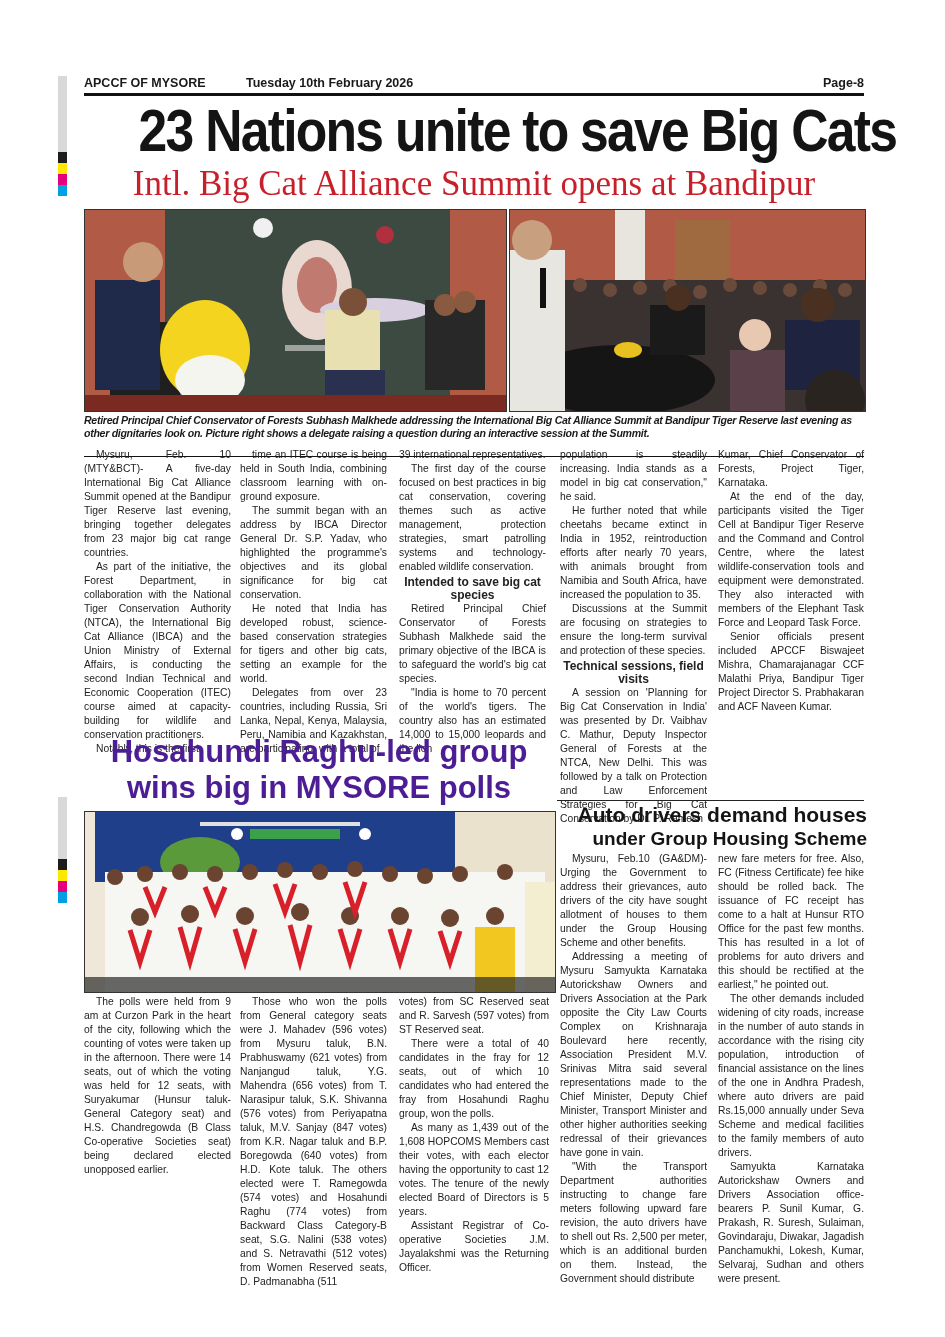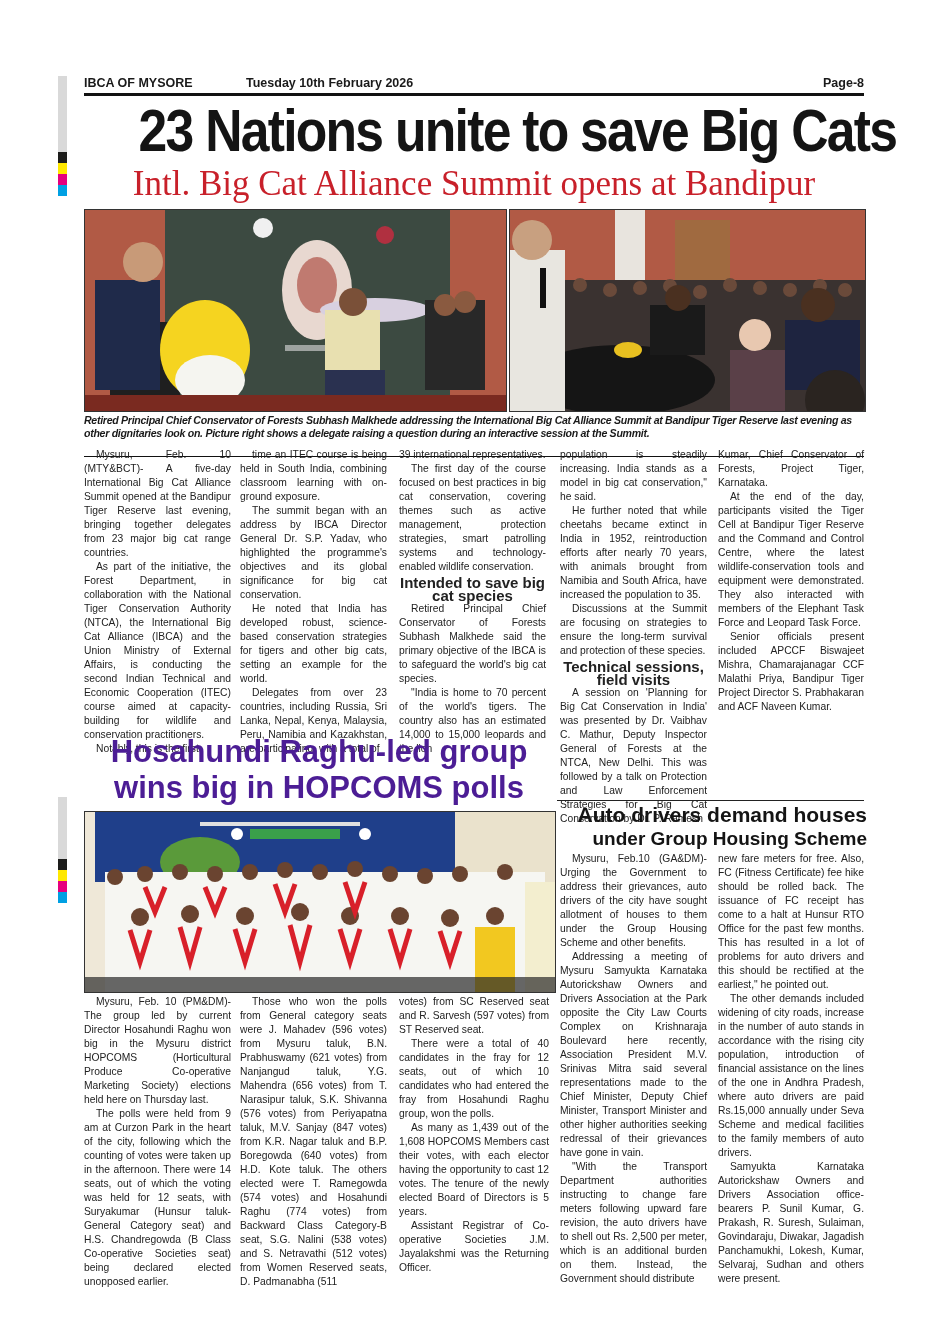--- a/index.html
+++ b/index.html
@@ -13,21 +13,21 @@
   .masthead{position:absolute;left:84px;top:76px;width:780px;height:17px;border-bottom:3px solid #111;font-weight:bold;font-size:12.5px;}
   .masthead .pub{position:absolute;left:0;top:0;}
   .masthead .date{position:absolute;left:162px;top:0;}
   .masthead .page{position:absolute;right:0;top:0;}
   .headline{position:absolute;left:84px;top:96px;width:780px;text-align:center;font-family:"Liberation Sans",sans-serif;font-weight:bold;font-size:60px;line-height:70px;letter-spacing:-2px;transform:scaleX(0.86);transform-origin:center;white-space:nowrap;color:#141414;}
   .subhead{position:absolute;left:84px;top:164px;width:780px;text-align:center;font-family:"Liberation Serif",serif;font-size:35px;line-height:40px;color:#c8202a;white-space:nowrap;}
   .photo{position:absolute;overflow:hidden;border:1px solid #333;}
   .caption{position:absolute;left:84px;top:414px;width:780px;font-size:10.6px;font-weight:bold;font-style:italic;line-height:13px;color:#1a1a1a;border-bottom:1.5px solid #111;padding-bottom:16px;letter-spacing:-0.3px;}
   .col{position:absolute;font-size:10.3px;line-height:14px;text-align:justify;color:#222;}
   .col p{margin:0;text-indent:12px;}
-  .col h4{margin:2px 0 0 0;text-align:center;font-size:15px;line-height:13px;font-weight:bold;}
+  .col h4{margin:2px 0 0 0;text-align:center;font-size:12px;line-height:13px;font-weight:bold;}
   .story2-head{position:absolute;left:84px;top:734px;width:470px;text-align:center;font-weight:bold;font-size:31px;line-height:36px;color:#4c1d95;white-space:nowrap;}
   .story3-head{position:absolute;left:557px;top:803px;width:310px;text-align:right;font-weight:bold;line-height:24px;color:#141414;white-space:nowrap;}
   .story3-head .l1{font-size:21px;}
   .story3-head .l2{font-size:19px;}
   .rule-v{position:absolute;background:#222;}
 </style>
 </head>
 <body>
 
 <div class="reg" style="top:76px;">
@@ -39,21 +39,21 @@
 </div>
 <div class="reg" style="top:797px;">
   <div class="g" style="height:62px;"></div>
     <div class="k"></div>
     <div class="y"></div>
     <div class="m"></div>
     <div class="c"></div>
 </div>
 
 <div class="masthead">
-  <span class="pub">IBCA OF MYSORE</span>
+  <span class="pub">APCCF OF MYSORE</span>
   <span class="date">Tuesday 10th February 2026</span>
   <span class="page">Page-8</span>
 </div>
 
 <div class="headline">23 Nations unite to save Big Cats</div>
 <div class="subhead">Intl. Big Cat Alliance Summit opens at Bandipur</div>
 
 <div class="photo" style="left:84px;top:209px;width:421px;height:201px;">
   <svg width="421" height="201" viewBox="0 0 421 201">
     <rect width="421" height="201" fill="#9b4a3a"></rect>
@@ -144,21 +144,21 @@
   <p>A session on 'Planning for Big Cat Conservation in India' was presented by Dr. Vaibhav C. Mathur, Deputy Inspector General of Forests at the NTCA, New Delhi. This was followed by a talk on Protection and Law Enforcement Strategies for Big Cat Conservation by Dr. P. Ramesh</p>
 </div>
 <div class="col" style="left:718px;top:448px;width:146px;">
   <p style="text-indent:0">Kumar, Chief Conservator of Forests, Project Tiger, Karnataka.</p>
   <p>At the end of the day, participants visited the Tiger Cell at Bandipur Tiger Reserve and the Command and Control Centre, where the latest wildlife-conservation tools and equipment were demonstrated. They also interacted with members of the Elephant Task Force and Leopard Task Force.</p>
   <p>Senior officials present included APCCF Biswajeet Mishra, Chamarajanagar CCF Malathi Priya, Bandipur Tiger Project Director S. Prabhakaran and ACF Naveen Kumar.</p>
 </div>
 
 <div class="story2-head">
   <div>Hosahundi Raghu-led group</div>
-  <div>wins big in HOPCOMS polls</div>
+  <div>wins big in MYSORE polls</div>
 </div>
 <div class="photo" style="left:84px;top:811px;width:470px;height:180px;">
   <svg width="470" height="180" viewBox="0 0 470 180">
     <rect width="470" height="180" fill="#efe8d8"></rect>
     <rect x="10" y="0" width="360" height="70" fill="#1f3f8a"></rect>
     <rect x="370" y="0" width="100" height="120" fill="#eae2cc"></rect>
     <ellipse cx="115" cy="50" rx="40" ry="25" fill="#5a9a3a"></ellipse>
     <rect x="115" y="10" width="160" height="4" fill="#e0e0e0"></rect>
     <circle cx="152" cy="22" r="6" fill="#fff"></circle>
     <rect x="165" y="17" width="90" height="10" fill="#3aa04a"></rect>
@@ -201,21 +201,20 @@
         <path d="M120 75 L130 100 L140 75"></path>
         <path d="M190 72 L200 100 L210 72"></path>
         <path d="M260 70 L270 100 L280 70"></path>
     </g>
     <rect x="390" y="115" width="40" height="65" fill="#f2c820"></rect>
     <rect x="440" y="70" width="30" height="110" fill="#f3eecf"></rect>
     <rect x="0" y="165" width="470" height="15" fill="#2a2a2a" opacity="0.7"></rect>
   </svg>
 </div>
 <div class="col" style="left:84px;top:995px;width:147px;">
-  <p>Mysuru, Feb. 10 (PM&amp;DM)- The group led by current Director Hosahundi Raghu won big in the Mysuru district HOPCOMS (Horticultural Produce Co-operative Marketing Society) elections held here on Thursday last.</p>
   <p>The polls were held from 9 am at Curzon Park in the heart of the city, following which the counting of votes were taken up in the afternoon. There were 14 seats, out of which the voting was held for 12 seats, with Suryakumar (Hunsur taluk-General Category seat) and H.S. Chandregowda (B Class Co-operative Societies seat) being declared elected unopposed earlier.</p>
 </div>
 <div class="col" style="left:240px;top:995px;width:147px;">
   <p>Those who won the polls from General category seats were J. Mahadev (596 votes) from Mysuru taluk, B.N. Prabhuswamy (621 votes) from Nanjangud taluk, Y.G. Mahendra (656 votes) from T. Narasipur taluk, S.K. Shivanna (576 votes) from Periyapatna taluk, M.V. Sanjay (847 votes) from K.R. Nagar taluk and B.P. Boregowda (640 votes) from H.D. Kote taluk. The others elected were T. Ramegowda (574 votes) and Hosahundi Raghu (774 votes) from Backward Class Category-B seat, S.G. Nalini (538 votes) and S. Netravathi (512 votes) from Women Reserved seats, D. Padmanabha (511</p>
 </div>
 <div class="col" style="left:399px;top:995px;width:150px;">
   <p style="text-indent:0">votes) from SC Reserved seat and R. Sarvesh (597 votes) from ST Reserved seat.</p>
   <p>There were a total of 40 candidates in the fray for 12 seats, out of which 10 candidates who had entered the fray from Hosahundi Raghu group, won the polls.</p>
   <p>As many as 1,439 out of the 1,608 HOPCOMS Members cast their votes, with each elector having the opportunity to cast 12 votes. The tenure of the newly elected Board of Directors is 5 years.</p>
   <p>Assistant Registrar of Co-operative Societies J.M. Jayalakshmi was the Returning Officer.</p>

